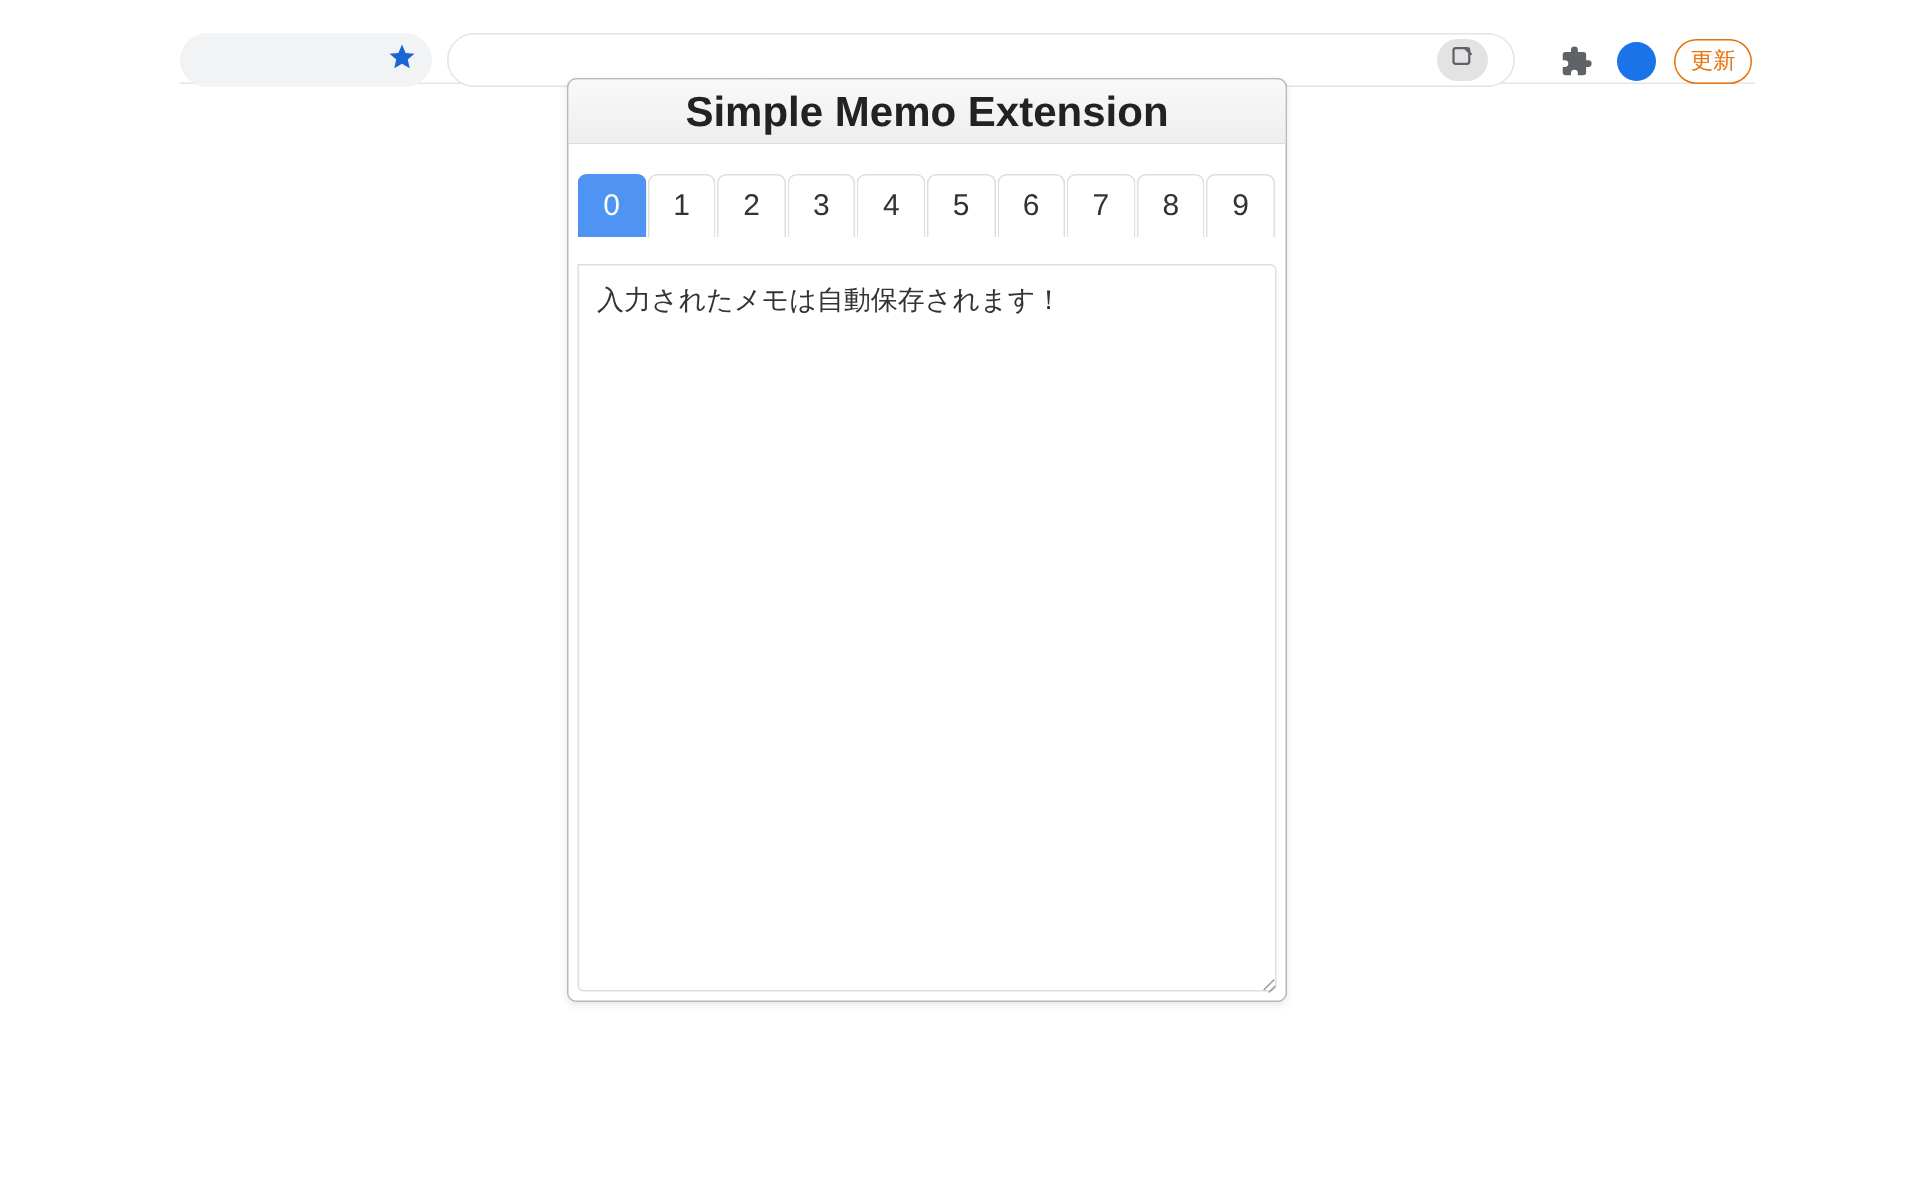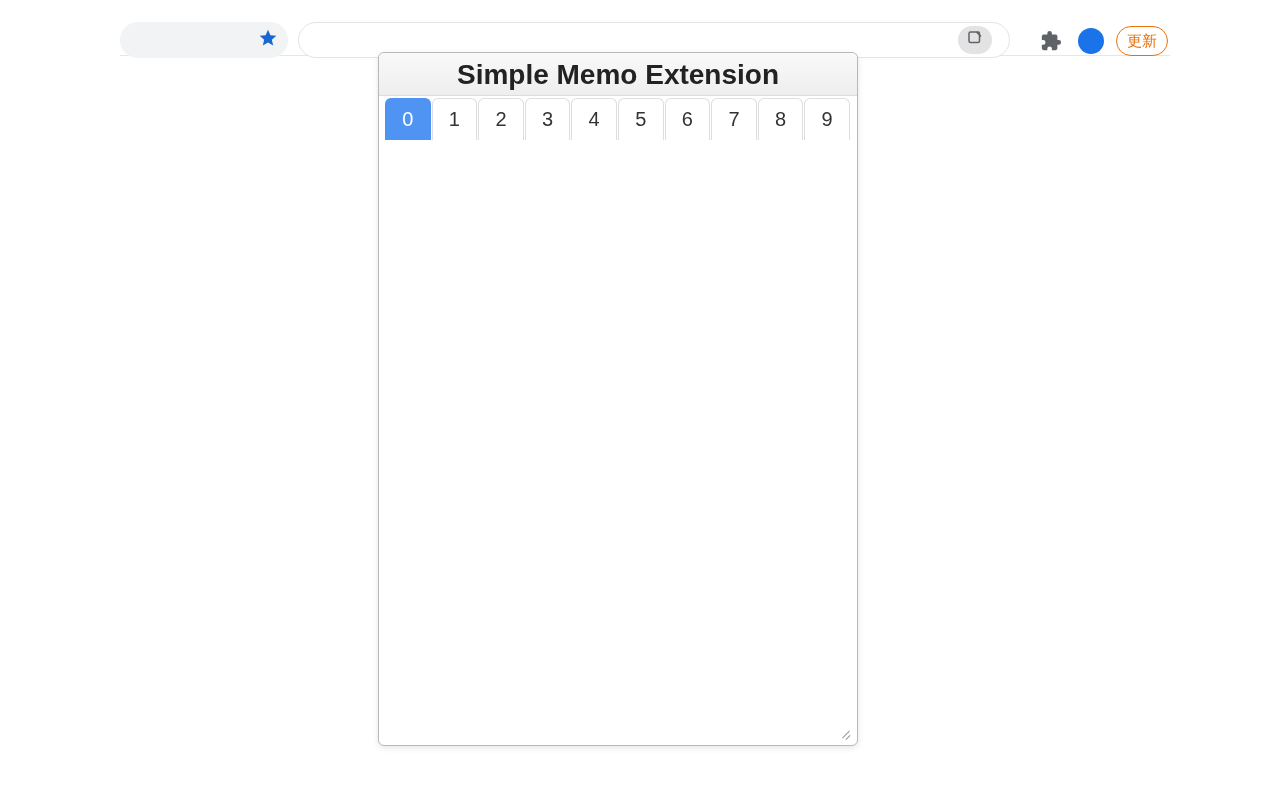--- a/index.html
+++ b/index.html
@@ -72,27 +72,28 @@
     border-radius: 15px;
     color: #e8710a;
     font-size: 15px;
     line-height: 28px;
   }
 
   
   .popup {
     position: absolute;
     left: 378px; top: 52px;
-    width: 480px; height: 694px;
+    width: 480px; height: 616px;
     background: #fff;
     border: 1px solid #b8b8b8;
     border-radius: 6px;
     box-shadow: 0 2px 6px rgba(0,0,0,0.1);
     display: flex;
     flex-direction: column;
+    gap: 18px;
   }
   .popup-header {
     background: linear-gradient(#f9f9f9, #eeeeee);
     border-top-left-radius: 6px;
     border-top-right-radius: 6px;
     padding: 6px 0 4px;
     text-align: center;
     border-bottom: 1px solid #dcdcdc;
   }
   .popup-header h1 {
@@ -200,14 +201,15 @@
     <button>1</button>
     <button>2</button>
     <button>3</button>
     <button>4</button>
     <button>5</button>
     <button>6</button>
     <button>7</button>
     <button>8</button>
     <button>9</button>
   </div>
+  <textarea class="memo-area" style="">入力されたメモは自動保存されます！</textarea>
   <div class="resize-handle"></div>
 </div>
 
 </body></html>

